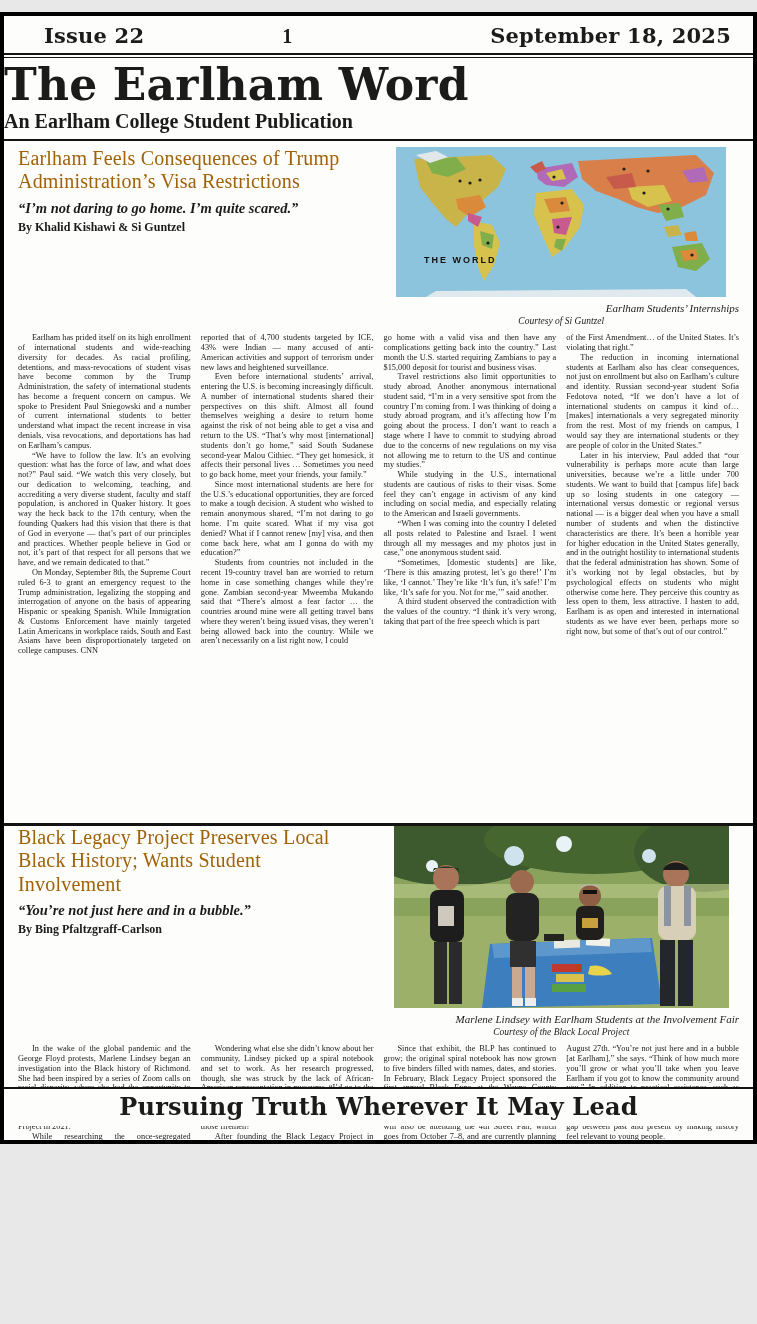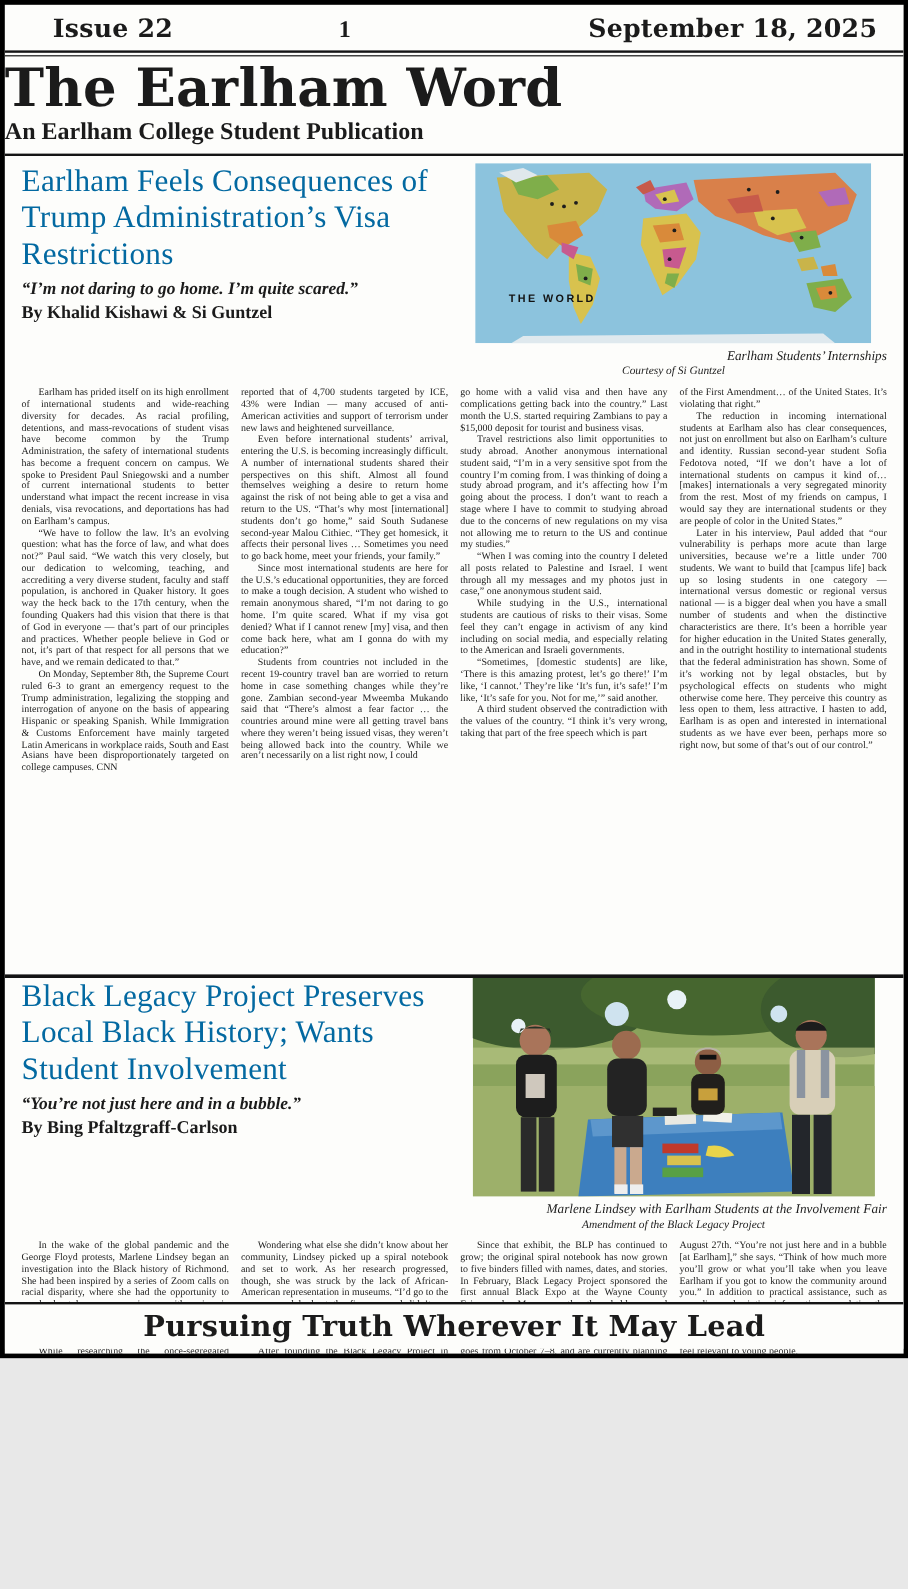--- a/index.html
+++ b/index.html
@@ -1,17 +1,17 @@
 <!DOCTYPE html>
 <html><head>
 <meta charset="utf-8">
 <style>
   html,body { margin:0; padding:0; background:#e8e8e8; }
   .page {
-    position:relative; width:757px; height:1132px; margin:0 auto;
+    position:relative; width:757px; height:1132px; margin:12px auto;
     background:#fdfdfb; border:4px solid #000; box-sizing:border-box;
     overflow:hidden; color:#1b1b1b;
     font-family:"Liberation Serif", serif;
   }
   
   .topbar {
     display:flex; justify-content:space-between; align-items:baseline;
     padding:7px 22px 5px 40px;
   }
   .blackletter { font-family:"DejaVu Serif", serif; font-weight:800; letter-spacing:.2px; }
@@ -25,37 +25,37 @@
   .masthead .title { font-size:44px; line-height:1.05; margin:0; }
   .masthead .subtitle { font-size:20px; font-weight:700; margin:2px 0 0; }
   
   .article { padding:6px 14px 0; box-sizing:border-box; }
   .article-grid {
     display:grid; grid-template-columns:repeat(4,1fr);
     column-gap:10px; row-gap:7px;
   }
   .headline-block { grid-column:1/3; padding-right:4px; }
   .headline-block h1 {
-    margin:0; font-weight:400; font-size:26px; line-height:1.16; color:#0369a1;
+    margin:0; font-weight:400; font-size:20px; line-height:1.16; color:#a16207;
     letter-spacing:.2px;
   }
   .subtitle-quote { margin:6px 0 0; font-size:14.5px; font-style:italic; font-weight:700; }
-  .byline { margin:3px 0 0; font-size:15px; font-weight:700; }
+  .byline { margin:3px 0 0; font-size:12px; font-weight:700; }
   figure.art-figure { grid-column:3/5; margin:0; text-align:center; }
   figure.art-figure svg { display:block; margin:0 auto; }
   figcaption .cap { display:block; font-style:italic; font-size:11px; margin-top:5px;text-align:right; }
   figcaption .credit { display:block; font-style:italic; font-size:9.5px; margin-top:2px; color:#222; }
   .col { font-size:8.3px; line-height:1.18; text-align:justify; }
   .col p { margin:0 0 0; }
   .col p.indent { text-indent:14px; }
   #article1 { height:682px; overflow:hidden; }
   #article2 { padding-top:0; }
   
   .footer {
-    position:absolute; left:0; right:0; bottom:4px; background:#fdfdfb;
+    position:absolute; left:0; right:0; bottom:14px; background:#fdfdfb;
     border-top:2.5px solid #141414; text-align:center; padding:3px 0 5px;
   }
   .footer .motto { font-size:24px; margin:0; }
 </style>
 </head>
 <body>
 
 <div class="page">
 
   <div class="topbar">
@@ -142,22 +142,22 @@
         </div>
         <div class="col">
           <p class="para">reported that of 4,700 students targeted by ICE, 43% were Indian — many accused of anti-American activities and support of terrorism under new laws and heightened surveillance.</p>
           <p class="para indent">Even before international students’ arrival, entering the U.S. is becoming increasingly difficult. A number of international students shared their perspectives on this shift. Almost all found themselves weighing a desire to return home against the risk of not being able to get a visa and return to the US. “That’s why most [international] students don’t go home,” said South Sudanese second-year Malou Cithiec. “They get homesick, it affects their personal lives … Sometimes you need to go back home, meet your friends, your family.”</p>
           <p class="para indent">Since most international students are here for the U.S.’s educational opportunities, they are forced to make a tough decision. A student who wished to remain anonymous shared, “I’m not daring to go home. I’m quite scared. What if my visa got denied? What if I cannot renew [my] visa, and then come back here, what am I gonna do with my education?”</p>
           <p class="para indent">Students from countries not included in the recent 19-country travel ban are worried to return home in case something changes while they’re gone. Zambian second-year Mweemba Mukando said that “There’s almost a fear factor … the countries around mine were all getting travel bans where they weren’t being issued visas, they weren’t being allowed back into the country. While we aren’t necessarily on a list right now, I could</p>
         </div>
         <div class="col">
           <p class="para">go home with a valid visa and then have any complications getting back into the country.” Last month the U.S. started requiring Zambians to pay a $15,000 deposit for tourist and business visas.</p>
           <p class="para indent">Travel restrictions also limit opportunities to study abroad. Another anonymous international student said, “I’m in a very sensitive spot from the country I’m coming from. I was thinking of doing a study abroad program, and it’s affecting how I’m going about the process. I don’t want to reach a stage where I have to commit to studying abroad due to the concerns of new regulations on my visa not allowing me to return to the US and continue my studies.”</p>
+          <p class="para indent">While studying in the U.S., international students are cautious of risks to their visas. Some feel they can’t engage in activism of any kind including on social media, and especially relating to the American and Israeli governments.</p>
           <p class="para indent">“When I was coming into the country I deleted all posts related to Palestine and Israel. I went through all my messages and my photos just in case,” one anonymous student said.</p>
-          <p class="para indent">While studying in the U.S., international students are cautious of risks to their visas. Some feel they can’t engage in activism of any kind including on social media, and especially relating to the American and Israeli governments.</p>
           <p class="para indent">“Sometimes, [domestic students] are like, ‘There is this amazing protest, let’s go there!’ I’m like, ‘I cannot.’ They’re like ‘It’s fun, it’s safe!’ I’m like, ‘It’s safe for you. Not for me,’” said another.</p>
           <p class="para indent">A third student observed the contradiction with the values of the country. “I think it’s very wrong, taking that part of the free speech which is part</p>
         </div>
         <div class="col">
           <p class="para">of the First Amendment… of the United States. It’s violating that right.”</p>
           <p class="para indent">The reduction in incoming international students at Earlham also has clear consequences, not just on enrollment but also on Earlham’s culture and identity. Russian second-year student Sofia Fedotova noted, “If we don’t have a lot of international students on campus it kind of… [makes] internationals a very segregated minority from the rest. Most of my friends on campus, I would say they are international students or they are people of color in the United States.”</p>
           <p class="para indent">Later in his interview, Paul added that “our vulnerability is perhaps more acute than large universities, because we’re a little under 700 students. We want to build that [campus life] back up so losing students in one category — international versus domestic or regional versus national — is a bigger deal when you have a small number of students and when the distinctive characteristics are there. It’s been a horrible year for higher education in the United States generally, and in the outright hostility to international students that the federal administration has shown. Some of it’s working not by legal obstacles, but by psychological effects on students who might otherwise come here. They perceive this country as less open to them, less attractive. I hasten to add, Earlham is as open and interested in international students as we have ever been, perhaps more so right now, but some of that’s out of our control.”</p>
         </div>
       </div>
   </section>
@@ -233,21 +233,21 @@
             <path d="M269,44 C272,34 292,34 295,44 Z" fill="#1c1c1c"></path>
             <rect x="264" y="60" width="38" height="54" rx="9" fill="#d8cfb8"></rect>
             <rect x="270" y="60" width="7" height="40" fill="#8b94a0"></rect>
             <rect x="290" y="60" width="7" height="40" fill="#8b94a0"></rect>
             <rect x="266" y="114" width="15" height="66" fill="#23262b"></rect>
             <rect x="284" y="114" width="15" height="66" fill="#23262b"></rect>
           </g>
         </svg>
         <figcaption>
           <span class="cap">Marlene Lindsey with Earlham Students at the Involvement Fair</span>
-          <span class="credit">Amendment of the Black Legacy Project</span>
+          <span class="credit">Courtesy of the Black Local Project</span>
         </figcaption>
       </figure>
     <div class="col">
           <p class="para indent">In the wake of the global pandemic and the George Floyd protests, Marlene Lindsey began an investigation into the Black history of Richmond. She had been inspired by a series of Zoom calls on racial disparity, where she had the opportunity to speak about her own experiences with racism in Richmond. Thus began a journey that would ultimately lead her to found the Black Legacy Project in 2021.</p>
           <p class="para indent">While researching the once-segregated Richmond Fire Department, she began uncovering a history of Richmond she had been completely unaware of. One of the first things she discovered was The Richmond Blade, an African-American newspaper which ran from 1918 to around 1922. “I said ‘Richmond had an all-Black newspaper? Are you kidding?’” Lindsey recalled. “I lived here all my life, and didn’t know it.”</p>
         </div>
         <div class="col">
           <p class="para indent">Wondering what else she didn’t know about her community, Lindsey picked up a spiral notebook and set to work. As her research progressed, though, she was struck by the lack of African-American representation in museums. “I’d go to the museum and look at the firemen, and didn’t see anybody who looked like me,” she said. “But I knew we had an all-Black firehouse; where were those firemen?”</p>
           <p class="para indent">After founding the Black Legacy Project in 2021, Lindsey partnered with the Wayne County Historical Museum to create a signature event celebrating the contributions of the Black community to the region. The result was an exhibit titled “Our Legacy: 1800 and Beyond,” which opened in 2023 and continued for about a year. According to Lindsey, over 500 people attended the exhibit’s opening, the most who had ever visited the museum in a single day.</p>
         </div>

